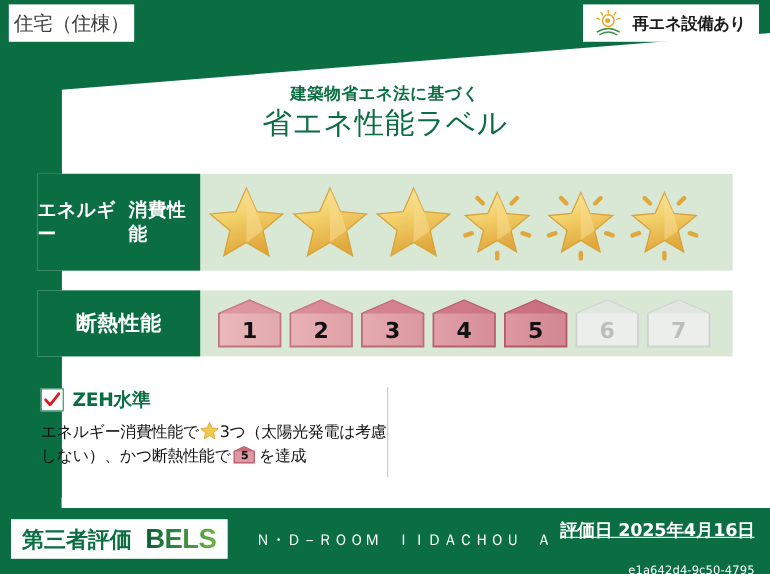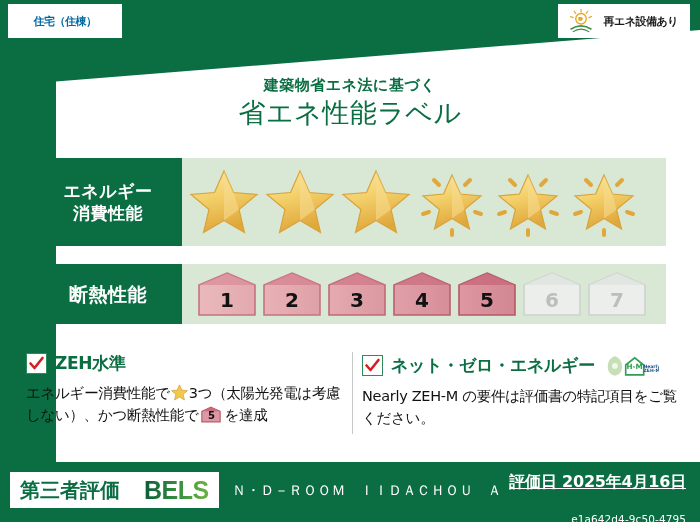--- a/index.html
+++ b/index.html
@@ -49,41 +49,41 @@
     left: 8px;
     top: 4px;
     width: 114px;
     height: 34px;
     background: #ffffff;
     display: flex;
     align-items: center;
     justify-content: center;
   }
   .housing-chip .chip-text {
-    font-size: 11px;
-    font-weight: bold;
-    color: #0369a1;
+    font-size: 18px;
+    font-weight: normal;
+    color: #404040;
     letter-spacing: -0.5px;
     white-space: nowrap;
   }
 
   
   .renew-badge {
     position: absolute;
     right: 10px;
     top: 4px;
     height: 34px;
     background: #ffffff;
     display: flex;
     align-items: center;
     padding: 0 12px 0 8px;
     gap: 7px;
   }
   .renew-badge .badge-text {
-    font-size: 11px;
+    font-size: 15px;
     font-weight: bold;
     color: #1a1a1a;
     letter-spacing: -0.5px;
     white-space: nowrap;
   }
   .sun-icon { width: 30px; height: 26px; display: block; }
 
   
   .title-wrap {
     position: absolute;
@@ -117,21 +117,21 @@
   }
   .row-energy { left: 34px; top: 158px; width: 632px; height: 88px; }
   .row-insul  { left: 34px; top: 264px; width: 632px; height: 60px; }
 
   .row-label {
     background: #0b6e42;
     color: #ffffff;
     width: 148px;
     flex: none;
     display: flex;
-    flex-direction: column;
+    flex-direction: row;
     align-items: center;
     justify-content: center;
     font-weight: bold;
     letter-spacing: 0.5px;
     line-height: 1.3;
   }
   .row-energy .row-label { font-size: 17px; }
   .row-insul  .row-label { font-size: 19px; align-items: center; }
 
   .row-body {
@@ -209,21 +209,21 @@
     padding-bottom: 7px;
   }
   .house.on .house-num  { color: #111111; }
   .house.off .house-num { color: #bdbdbd; }
 
   
   .check-col {
     position: absolute;
     top: 352px;
   }
-  .col-left  { left: 26px;  width: 322px; }
+  .col-left  { left: 37px;  width: 322px; }
   .col-right { left: 362px; width: 318px; }
 
   .col-divider {
     position: absolute;
     left: 352px;
     top: 352px;
     width: 1px;
     height: 82px;
     background: #c9c9c9;
   }
@@ -272,21 +272,21 @@
   }
   .bels-chip {
     position: absolute;
     left: 10px;
     top: 10px;
     height: 36px;
     background: #ffffff;
     display: flex;
     align-items: center;
     padding: 0 10px;
-    gap: 24px;
+    gap: 12px;
   }
   .bels-chip .third-party {
     font-size: 20px;
     font-weight: bold;
     color: #0b6e42;
     letter-spacing: 0px;
   }
   .bels-chip .bels-word {
     font-size: 25px;
     font-weight: bold;
@@ -557,39 +557,20 @@
     <div class="check-body">
       <span>エネルギー消費性能で</span><svg class="inline-star" viewBox="0 0 20 20">
           <polygon points="10,1 12.7,7.2 19.4,7.8 14.3,12.2 15.8,18.8 10,15.3 4.2,18.8 5.7,12.2 0.6,7.8 7.3,7.2" fill="#f0c94b" stroke="#d8a33a" stroke-width="0.9"></polygon>
         </svg><span>3つ（太陽光発電は考慮しない）、かつ断熱性能で</span><span class="inline-house" style="display:inline-block;position:relative;"><svg viewBox="0 0 24 18" style="width:22px;height:17px;display:block;">
             <polygon points="12,1 22,5.5 22,17 2,17 2,5.5" fill="#dd98a2" stroke="#b4586a" stroke-width="1.2"></polygon>
             <polygon points="12,1 22,5.5 2,5.5" fill="#c86b7b"></polygon>
           </svg><span style="position:absolute;left:0;top:0;width:22px;height:17px;display:flex;align-items:flex-end;justify-content:center;font-size:10px;font-weight:bold;color:#111;padding-bottom:1px;">5</span></span><span>を達成</span>
     </div>
   </div>
 
-  <div class="check-col col-right">
-    <div class="check-head">
-      <span class="check-box">
-        <svg viewBox="0 0 17 17">
-          <path d="M2.5 8.5 L6.5 13 L14.5 3" fill="none" stroke="#d32020" stroke-width="2.6" stroke-linecap="round" stroke-linejoin="round"></path>
-        </svg>
-      </span>
-      <span class="check-title">ネット・ゼロ・エネルギー</span>
-      <svg class="zehm-logo" viewBox="0 0 60 28">
-        <path d="M3 16 Q3 7 11 4 Q19 7 19 16 Q19 24 11 26 Q3 24 3 16 Z" fill="#bcd9a8" opacity="0.85"></path>
-        <circle cx="11" cy="15" r="3.2" fill="#ffffff" opacity="0.75"></circle>
-        <path d="M23 14 L33 6 L43 14 L43 25 L23 25 Z" fill="none" stroke="#2e9e54" stroke-width="1.8"></path>
-        <text x="33" y="19" font-family="DejaVu Sans, sans-serif" font-size="8" font-weight="bold" fill="#2e9e54" text-anchor="middle">H-M</text>
-        <text x="52" y="17" font-family="DejaVu Sans, sans-serif" font-size="5" font-weight="bold" fill="#1b4f8a" text-anchor="middle">Nearly</text>
-        <text x="52" y="22" font-family="DejaVu Sans, sans-serif" font-size="5" font-weight="bold" fill="#1b4f8a" text-anchor="middle">ZEH-M</text>
-      </svg>
-    </div>
-    <div class="check-body">Nearly ZEH-M の要件は評価書の特記項目をご覧ください。</div>
-  </div>
 
   <div class="bottom-bar">
     <div class="bels-chip">
       <span class="third-party">第三者評価</span>
       <span class="bels-word">BELS</span>
     </div>
     <div class="prop-name">Ｎ・Ｄ－ＲＯＯＭ　ＩＩＤＡＣＨＯＵ　Ａ</div>
     <div class="eval-wrap">
       <div class="eval-date">評価日 2025年4月16日</div>
       <div class="eval-id">e1a642d4-9c50-4795</div>

